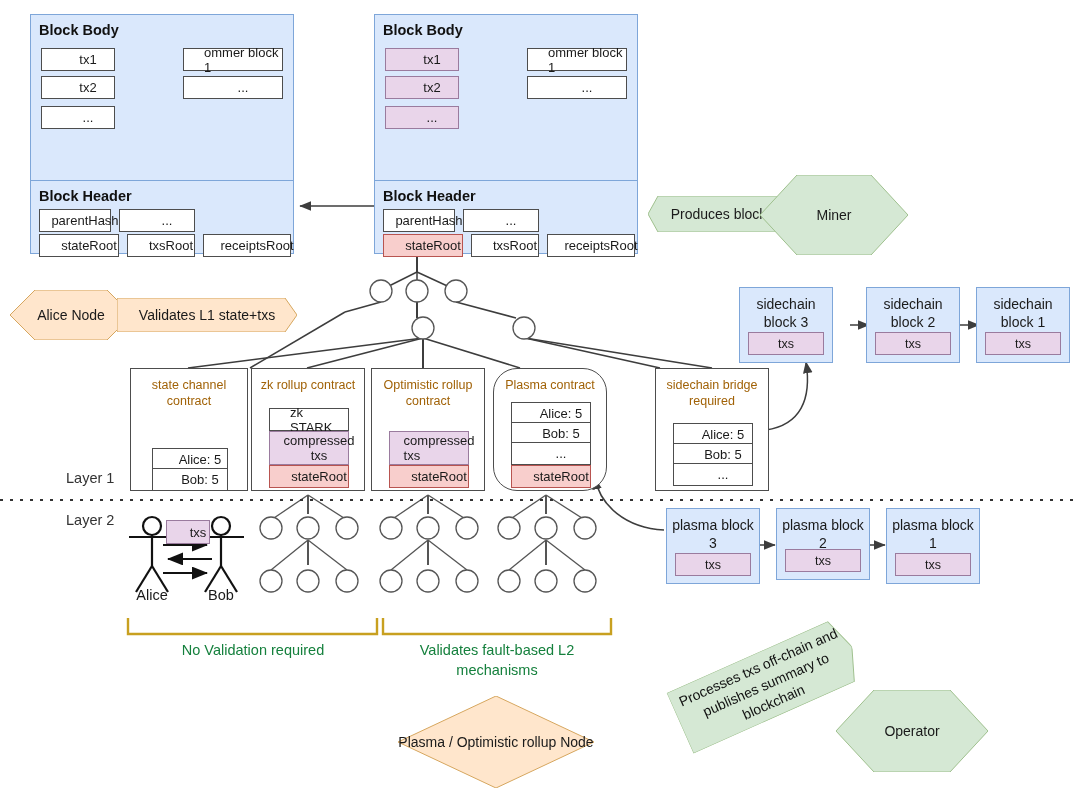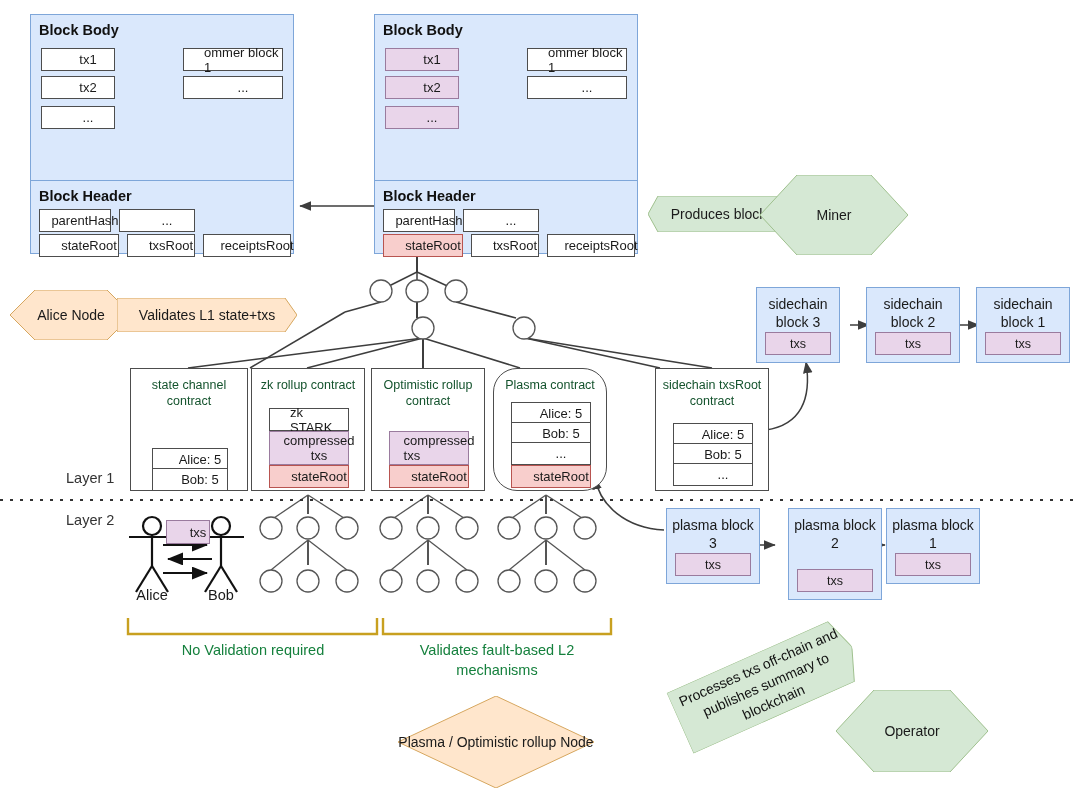--- a/index.html
+++ b/index.html
@@ -18,21 +18,21 @@
   .block-body{position:relative;height:165px;border-bottom:1px solid #7ea6d9;}
   .block-header{position:relative;height:75px;}
   .sect-title{position:absolute;left:8px;top:7px;font-size:14.5px;font-weight:bold;color:#111;}
   .fld{position:absolute;box-sizing:border-box;border:1.4px solid #4d4d4d;background:#ffffff;
        display:flex;align-items:center;justify-content:center;font-size:13px;color:#1a1a1a;height:23px;padding-left:20px;}
   .fld.purple{background:#e9d5ea;border-color:#9a7b9e;}
   .fld.salmon{background:#f8cecc;border-color:#b85450;}
 
   
   .card{border:1.4px solid #4d4d4d;background:#ffffff;}
-  .card-title{position:absolute;left:0;right:0;top:8px;text-align:center;font-size:12.5px;line-height:16px;color:#14532d;}
+  .card-title{position:absolute;left:0;right:0;top:8px;text-align:center;font-size:12.5px;line-height:16px;color:#a16207;}
 
   
   .chainblk{border:1px solid #7ea6d9;background:#dae8fc;position:absolute;box-sizing:border-box;}
   .chainblk .cb-label{position:absolute;left:0;right:0;top:7px;text-align:center;font-size:14px;line-height:18px;color:#1a1a1a;}
   .chainblk .cb-txs{position:absolute;left:8px;right:8px;bottom:7px;height:21px;border:1.2px solid #9a7b9e;
       background:#e9d5ea;display:flex;align-items:center;justify-content:center;font-size:12.5px;}
   .callout-txt{position:absolute;left:0;right:0;top:50%;transform:translateY(-50%);
       text-align:center;font-size:14px;line-height:18px;color:#1a1a1a;}
 
   .layer-label{position:absolute;font-size:14.5px;color:#333;margin-left:36px;}
@@ -236,21 +236,21 @@
       </svg>
     <div class="callout-txt">Alice Node</div>
   </div>
   <div class="abs" style="left:117px;top:298px;width:180px;height:34px;">
     <svg viewBox="0 0 180 34" width="180" height="34">
         <polygon points="0,0 168,0 180,17 168,34 0,34" fill="#ffe6cc" stroke="#d6a65e" stroke-width="1"></polygon>
       </svg>
     <div class="callout-txt">Validates L1 state+txs</div>
   </div>
 
-  <div class="chainblk" style="left:756px;top:287px;width:84px;height:76px;text-decoration:underline;">
+  <div class="chainblk" style="left:739px;top:287px;width:94px;height:76px;text-decoration:underline;">
     <div class="cb-label">sidechain block 3</div>
     <div class="cb-txs">txs</div>
   </div>
   <div class="chainblk" style="left:866px;top:287px;width:94px;height:76px;">
     <div class="cb-label">sidechain block 2</div>
     <div class="cb-txs">txs</div>
   </div>
   <div class="chainblk" style="left:976px;top:287px;width:94px;height:76px;">
     <div class="cb-label">sidechain block 1</div>
     <div class="cb-txs">txs</div>
@@ -277,38 +277,38 @@
 
   <div class="abs card" style="left:493px;top:368px;width:114px;height:123px;border-radius:24px;">
     <div class="card-title">Plasma contract</div>
     <div class="fld" style="left:17px;top:33px;width:80px;">Alice: 5</div>
     <div class="fld" style="left:17px;top:53px;width:80px;">Bob: 5</div>
     <div class="fld" style="left:17px;top:73px;width:80px;">...</div>
     <div class="fld salmon" style="left:17px;top:96px;width:80px;">stateRoot</div>
   </div>
 
   <div class="abs card" style="left:655px;top:368px;width:114px;height:123px;">
-    <div class="card-title">sidechain txsRoot contract</div>
+    <div class="card-title">sidechain bridge required</div>
     <div class="fld" style="left:17px;top:54px;width:80px;">Alice: 5</div>
     <div class="fld" style="left:17px;top:74px;width:80px;">Bob: 5</div>
     <div class="fld" style="left:17px;top:94px;width:80px;">...</div>
   </div>
 
   <div class="layer-label" style="left:30px;top:470px;">Layer 1</div>
   <div class="layer-label" style="left:30px;top:512px;">Layer 2</div>
 
   <div class="fld purple" style="left:166px;top:520px;width:44px;height:24px;">txs</div>
   <div class="person-name" style="left:117px;top:587px;">Alice</div>
   <div class="person-name" style="left:186px;top:587px;">Bob</div>
 
   <div class="chainblk" style="left:666px;top:508px;width:94px;height:76px;">
     <div class="cb-label">plasma block 3</div>
     <div class="cb-txs">txs</div>
   </div>
-  <div class="chainblk" style="left:776px;top:508px;width:94px;height:92px;margin-left:12px;">
+  <div class="chainblk" style="left:776px;top:508px;width:94px;height:72px;">
     <div class="cb-label">plasma block 2</div>
     <div class="cb-txs">txs</div>
   </div>
   <div class="chainblk" style="left:886px;top:508px;width:94px;height:76px;">
     <div class="cb-label">plasma block 1</div>
     <div class="cb-txs">txs</div>
   </div>
 
   <div class="grp-label" style="left:128px;top:640px;width:250px;">No Validation required</div>
   <div class="grp-label" style="left:383px;top:640px;width:228px;">Validates fault-based L2 mechanisms</div>

